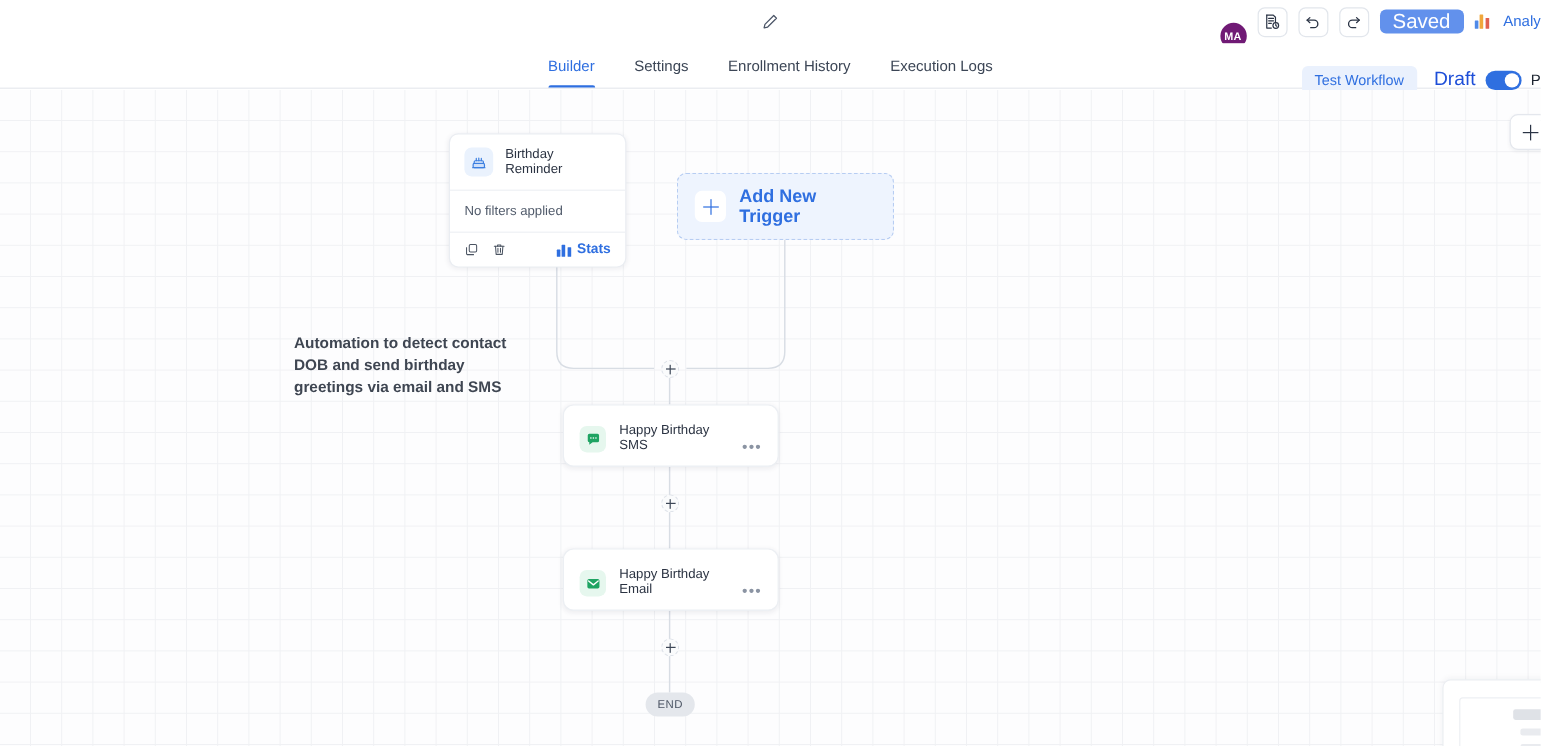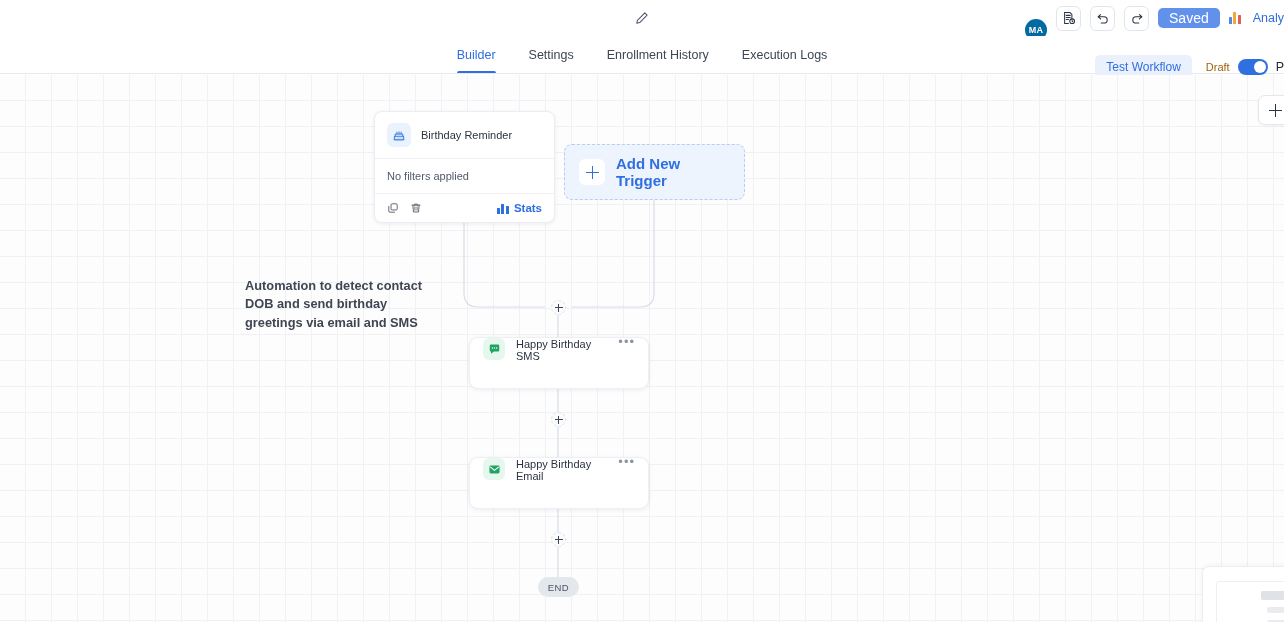--- a/index.html
+++ b/index.html
@@ -30,40 +30,40 @@
 
   .header-right {
     position: absolute;
     right: 0; top: 0;
     height: 36px;
     display: flex; align-items: center; gap: 9px;
     padding-right: 0;
   }
   .avatar {
     width: 22px; height: 22px; border-radius: 50%;
-    background: #0369a1;
+    background: #701a75;
     color: #ffffff;
     font-size: 9px; font-weight: bold;
     display: flex; align-items: center; justify-content: center;
     letter-spacing: .3px;
     margin-top: 24px;
   }
   .icon-btn {
     width: 25px; height: 25px;
     border: 1px solid #e2e6ec; border-radius: 6px;
     background: #fff;
     display: flex; align-items: center; justify-content: center;
     color: #2b3445;
   }
   .icon-btn svg { display: block; }
   .saved-btn {
     height: 20px; padding: 0 11px;
     background: #6291ec; color: #fff;
     border-radius: 5px;
-    font-size: 14px;
+    font-size: 17px;
     display: flex; align-items: center;
   }
   .analytics-link {
     display: flex; align-items: center; gap: 12px;
     color: #2f6fe0; font-size: 12.5px;
     white-space: nowrap;
   }
   .mini-bars { display: flex; align-items: flex-end; gap: 1.5px; height: 12px; }
   .mini-bars i { width: 3px; display: block; border-radius: .5px; }
 
@@ -91,21 +91,21 @@
     position: absolute; right: 0; top: 12px; height: 38px;
     display: flex; align-items: center; gap: 14px;
   }
   .test-workflow {
     background: #eaf1fd; color: #2f6fe0;
     font-size: 12px; border-radius: 5px;
     padding: 5px 11px;
     white-space: nowrap;
   }
   .draft-wrap { display: flex; align-items: center; gap: 8px; }
-  .draft-label { font-size: 11px; color: #a16207; }
+  .draft-label { font-size: 16px; color: #1d4ed8; }
   .toggle {
     width: 30px; height: 16px; border-radius: 9px;
     background: #2f6fe0; position: relative;
   }
   .toggle .knob {
     position: absolute; top: 2px; right: 2px;
     width: 12px; height: 12px; border-radius: 50%;
     background: #fff;
   }
   .publish-label { font-size: 12.5px; color: #1f2733; white-space: nowrap; }
@@ -136,21 +136,21 @@
   .plus-glyph { position: relative; width: 13px; height: 13px; }
   .plus-glyph:before, .plus-glyph:after {
     content: ""; position: absolute; background: #2b3445;
   }
   .plus-glyph:before { left: 6px; top: 0; width: 1.4px; height: 13px; }
   .plus-glyph:after { top: 6px; left: 0; height: 1.4px; width: 13px; }
 
   
   .trigger-card {
     position: absolute; left: 374px; top: 36px;
-    width: 181px;
+    width: 148px;
     background: #fff;
     border: 1px solid #eaedf2;
     border-radius: 8px;
     box-shadow: 0 1px 4px rgba(25,35,55,.07);
     overflow: hidden;
   }
   .tc-head {
     display: flex; align-items: center; gap: 10px;
     padding: 11px 12px;
     border-bottom: 1px solid #eef0f4;
@@ -205,22 +205,22 @@
   }
 
   
   .node {
     position: absolute; left: 469px;
     width: 180px; height: 52px;
     background: #fff;
     border: 1px solid #eceff3;
     border-radius: 9px;
     box-shadow: 0 1px 4px rgba(25,35,55,.07);
-    display: flex; align-items: flex-start;
-    padding: 0 13px;
+    display: flex; align-items: flex-end;
+    padding: 11px 13px;
     gap: 11px;
   }
   .node-sms { top: 262px; }
   .node-email { top: 382px; }
   .node-icon {
     width: 22px; height: 22px; border-radius: 6px;
     background: #e6f7ee;
     display: flex; align-items: center; justify-content: center;
     flex: 0 0 auto;
   }

